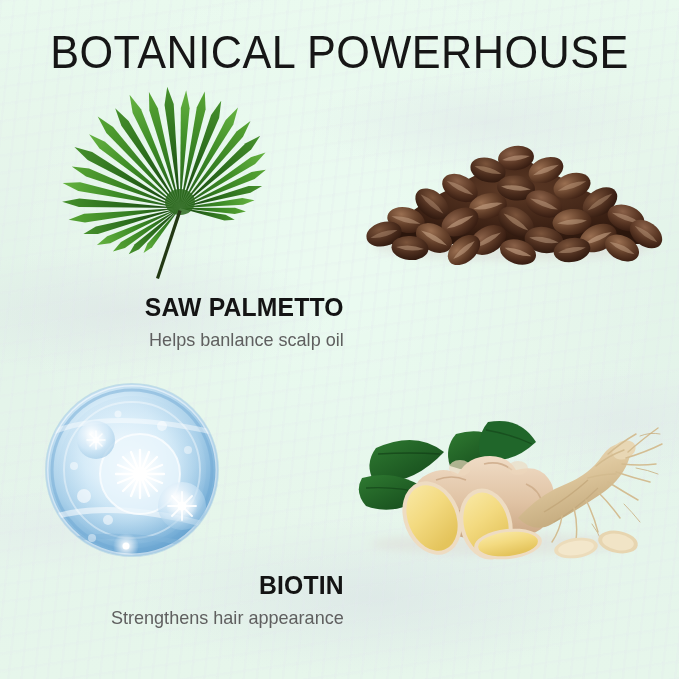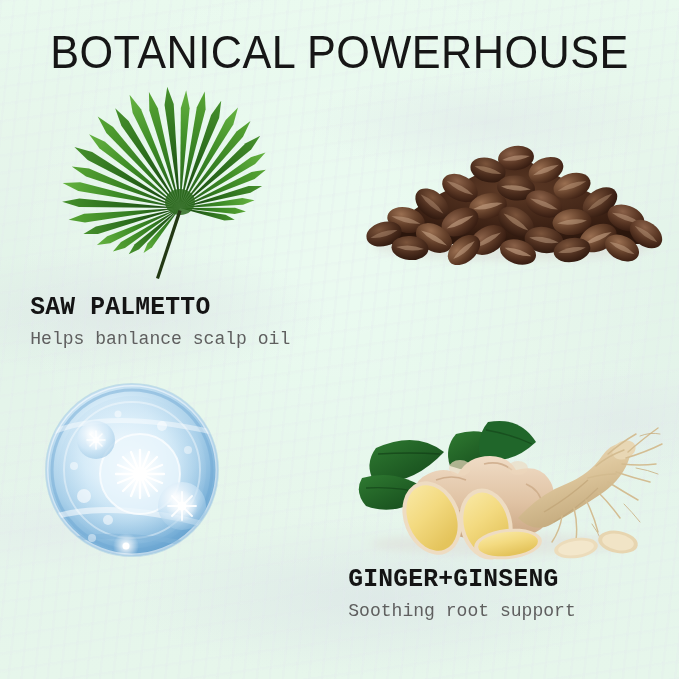--- a/index.html
+++ b/index.html
@@ -42,21 +42,21 @@
     font-family:"Liberation Sans",sans-serif;
     font-size:47px;line-height:1;letter-spacing:.5px;
     font-weight:400;color:#161616;
     transform:scaleX(.92);transform-origin:50% 50%;
     white-space:nowrap;
   }
 
   
   .cell{position:absolute;}
   .art{position:absolute;}
-  .caption{position:absolute;width:100%;text-align:left;font-family:Liberation Mono, monospace;}
+  .caption{position:absolute;width:100%;text-align:right;}
   .c-title{
     font-size:26px;font-weight:700;color:#141414;letter-spacing:.2px;
     transform:scaleX(.95);transform-origin:50% 50%;white-space:nowrap;
   }
   .c-sub{
     font-size:19px;font-weight:400;color:#5f5f5f;margin-top:6px;
     transform:scaleX(.95);transform-origin:50% 50%;white-space:nowrap;
   }
   svg{display:block;overflow:visible;}
 </style>
@@ -419,20 +419,24 @@
             <circle r="3" fill="#ffffff"></circle>
           </g>
           <g transform="translate(104,168)">
             <circle r="13" fill="url(#glowG)"></circle>
             <circle r="3.5" fill="#ffffff"></circle>
           </g>
         </g>
         <circle cx="110" cy="92" r="86" fill="none" stroke="#9ec8e4" stroke-opacity=".5" stroke-width="2"></circle>
       </svg>
     </div>
+    <div class="caption" style="left:0;top:192px;">
+      <div class="c-title">BIOTIN</div>
+      <div class="c-sub">Strengthens hair appearance</div>
+    </div>
   </div>
 
   <div class="cell" style="left:340px;top:408px;width:330px;height:160px;">
     <div class="art" style="left:0;top:0;width:330px;height:160px;">
       <svg width="330" height="160" viewBox="0 0 330 160">
         <defs>
           <linearGradient id="leafG" x1="0" y1="0" x2="1" y2="1">
             <stop offset="0%" stop-color="#2f7a31"></stop>
               <stop offset="100%" stop-color="#13471a"></stop>
           </linearGradient>
@@ -515,19 +519,15 @@
 
           <g>
             <ellipse cx="236" cy="140" rx="22" ry="10" transform="rotate(-8 236 140)" fill="#ecdcbb"></ellipse>
             <ellipse cx="236" cy="140" rx="18" ry="7" transform="rotate(-8 236 140)" fill="#f3e7cb"></ellipse>
             <ellipse cx="278" cy="134" rx="20" ry="11" transform="rotate(10 278 134)" fill="#e7d5b0"></ellipse>
             <ellipse cx="278" cy="134" rx="16" ry="8" transform="rotate(10 278 134)" fill="#f1e4c6"></ellipse>
           </g>
         </g>
       </svg>
     </div>
-    <div class="caption" style="left:0;top:156px;">
-      <div class="c-title">GINGER+GINSENG</div>
-      <div class="c-sub">Soothing root support</div>
-    </div>
   </div>
 
 </div>
 
 </body></html>

